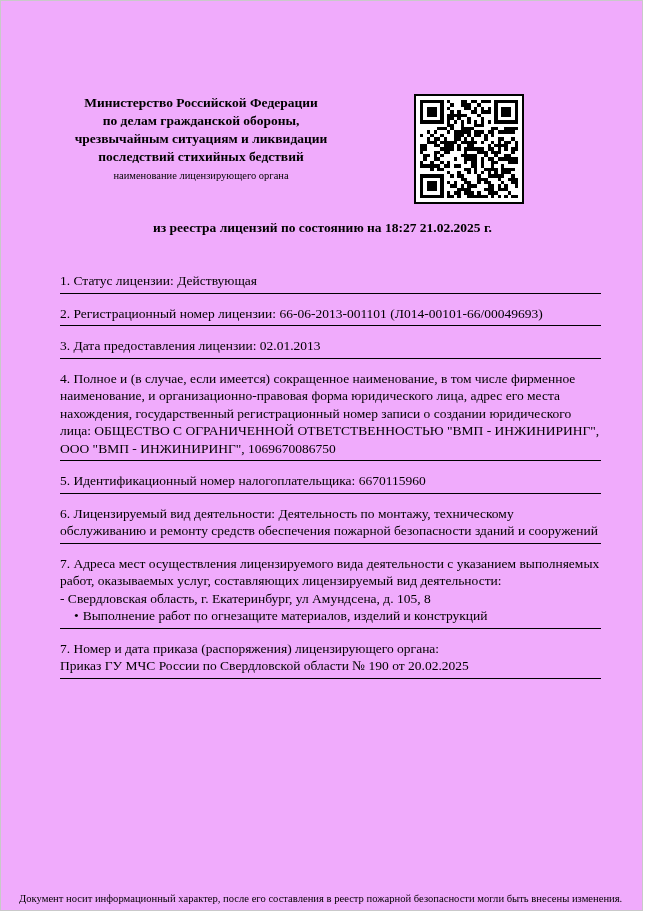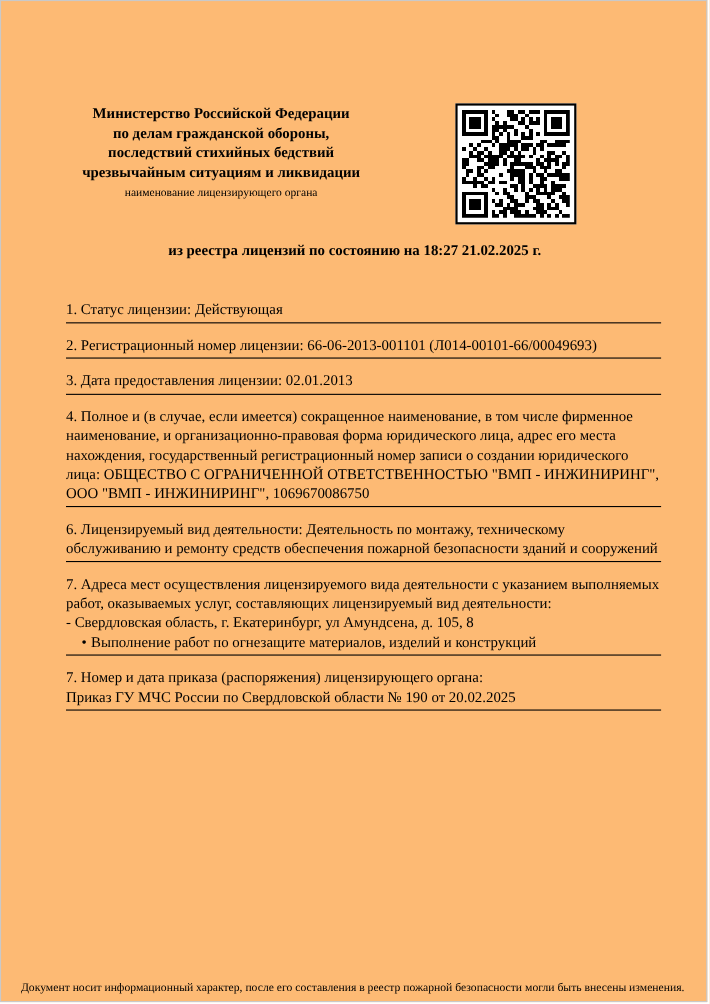--- a/index.html
+++ b/index.html
@@ -5,21 +5,21 @@
   html, body { margin: 0; padding: 0; background: #ffffff; }
   body {
     width: 645px; height: 913px;
     font-family: "Liberation Serif", "DejaVu Serif", serif;
     color: #000000;
     position: relative;
   }
   .page {
     position: absolute; top: 0; left: 0;
     width: 643px; height: 911px;
-    background: #fdba74;
+    background: #f0abfc;
     border: 1px solid #c9c9c9;
     box-sizing: border-box;
   }
   .authority {
     position: absolute; top: 93px; left: 55px; width: 290px;
     text-align: center; font-weight: bold;
     font-size: 13.5px; line-height: 18px;
   }
   .authority .caption {
     font-weight: normal; font-size: 10.5px; line-height: 13px; margin-top: 3px;
@@ -54,22 +54,22 @@
   }
 </style>
 </head>
 <body>
 
 <div class="page">
 
   <div class="authority">
     <div>Министерство Российской Федерации</div>
     <div>по делам гражданской обороны,</div>
+    <div>чрезвычайным ситуациям и ликвидации</div>
     <div>последствий стихийных бедствий</div>
-    <div>чрезвычайным ситуациям и ликвидации</div>
     <div class="caption">наименование лицензирующего органа</div>
   </div>
 
   <div class="qr">
     <svg id="qr-svg" viewBox="0 0 29 29" shape-rendering="crispEdges">
         <g fill="#000000">
           <rect x="0" y="0" width="1" height="1"></rect>
           <rect x="1" y="0" width="1" height="1"></rect>
           <rect x="2" y="0" width="1" height="1"></rect>
           <rect x="3" y="0" width="1" height="1"></rect>
@@ -513,20 +513,23 @@
       <div class="item">
         <div class="seg para">2. Регистрационный номер лицензии: 66-06-2013-001101 (Л014-00101-66/00049693)</div>
       </div>
       <div class="item">
         <div class="seg para">3. Дата предоставления лицензии: 02.01.2013</div>
       </div>
       <div class="item">
         <div class="seg para">4. Полное и (в случае, если имеется) сокращенное наименование, в том числе фирменное наименование, и организационно-правовая форма юридического лица, адрес его места нахождения, государственный регистрационный номер записи о создании юридического лица: ОБЩЕСТВО С ОГРАНИЧЕННОЙ ОТВЕТСТВЕННОСТЬЮ "ВМП - ИНЖИНИРИНГ", ООО "ВМП - ИНЖИНИРИНГ", 1069670086750</div>
       </div>
       <div class="item">
+        <div class="seg para">5. Идентификационный номер налогоплательщика: 6670115960</div>
+      </div>
+      <div class="item">
         <div class="seg para">6. Лицензируемый вид деятельности: Деятельность по монтажу, техническому обслуживанию и ремонту средств обеспечения пожарной безопасности зданий и сооружений</div>
       </div>
       <div class="item">
         <div class="seg para">7. Адреса мест осуществления лицензируемого вида деятельности с указанием выполняемых работ, оказываемых услуг, составляющих лицензируемый вид деятельности:</div>
         <div class="seg line">- Свердловская область, г. Екатеринбург, ул Амундсена, д. 105, 8</div>
         <div class="seg bullet"><span class="bullet-char">•</span>Выполнение работ по огнезащите материалов, изделий и конструкций</div>
       </div>
       <div class="item">
         <div class="seg para">7. Номер и дата приказа (распоряжения) лицензирующего органа:</div>
         <div class="seg line">Приказ ГУ МЧС России по Свердловской области № 190 от 20.02.2025</div>

